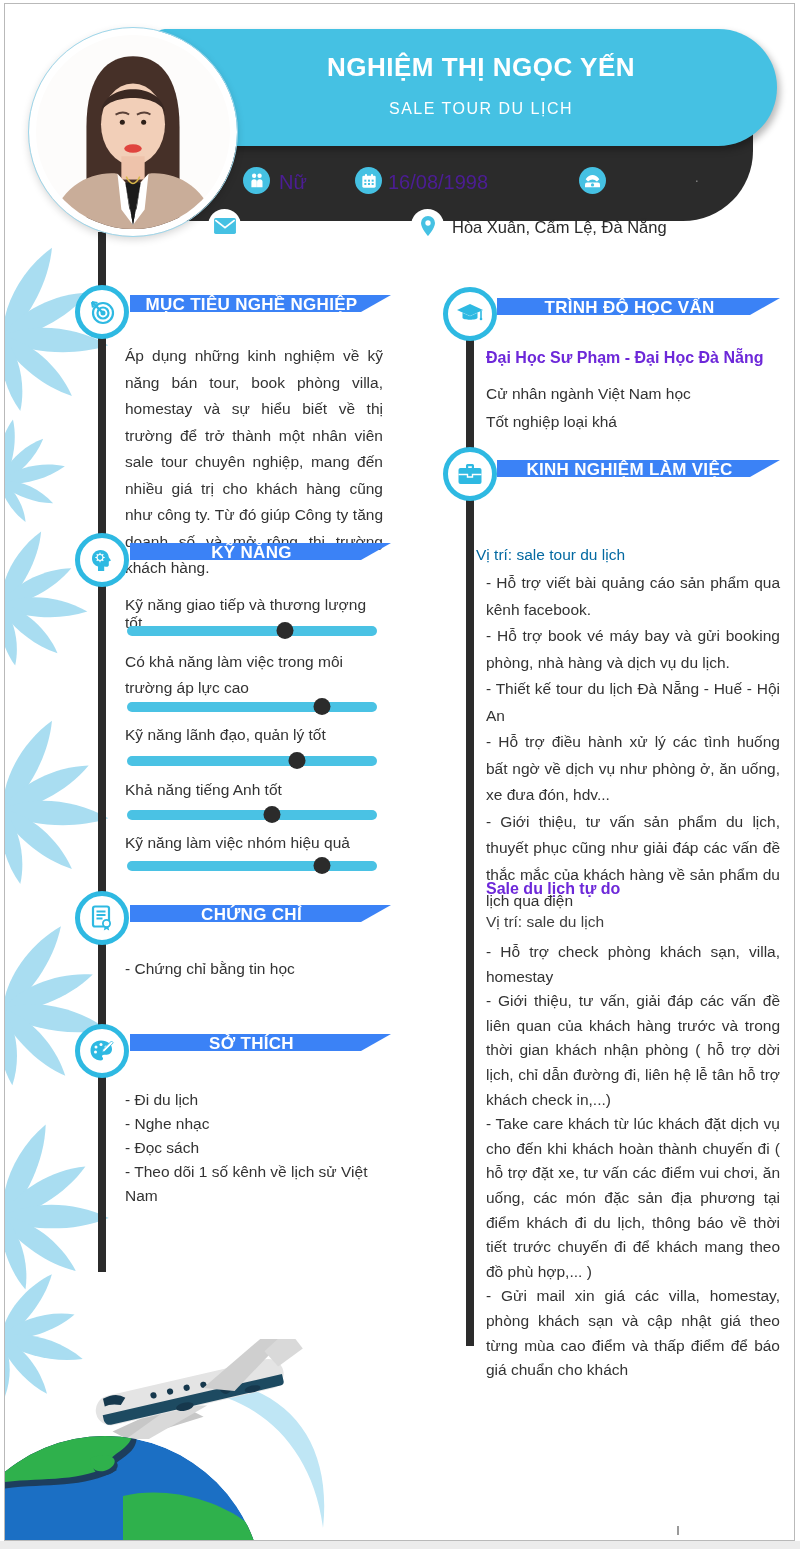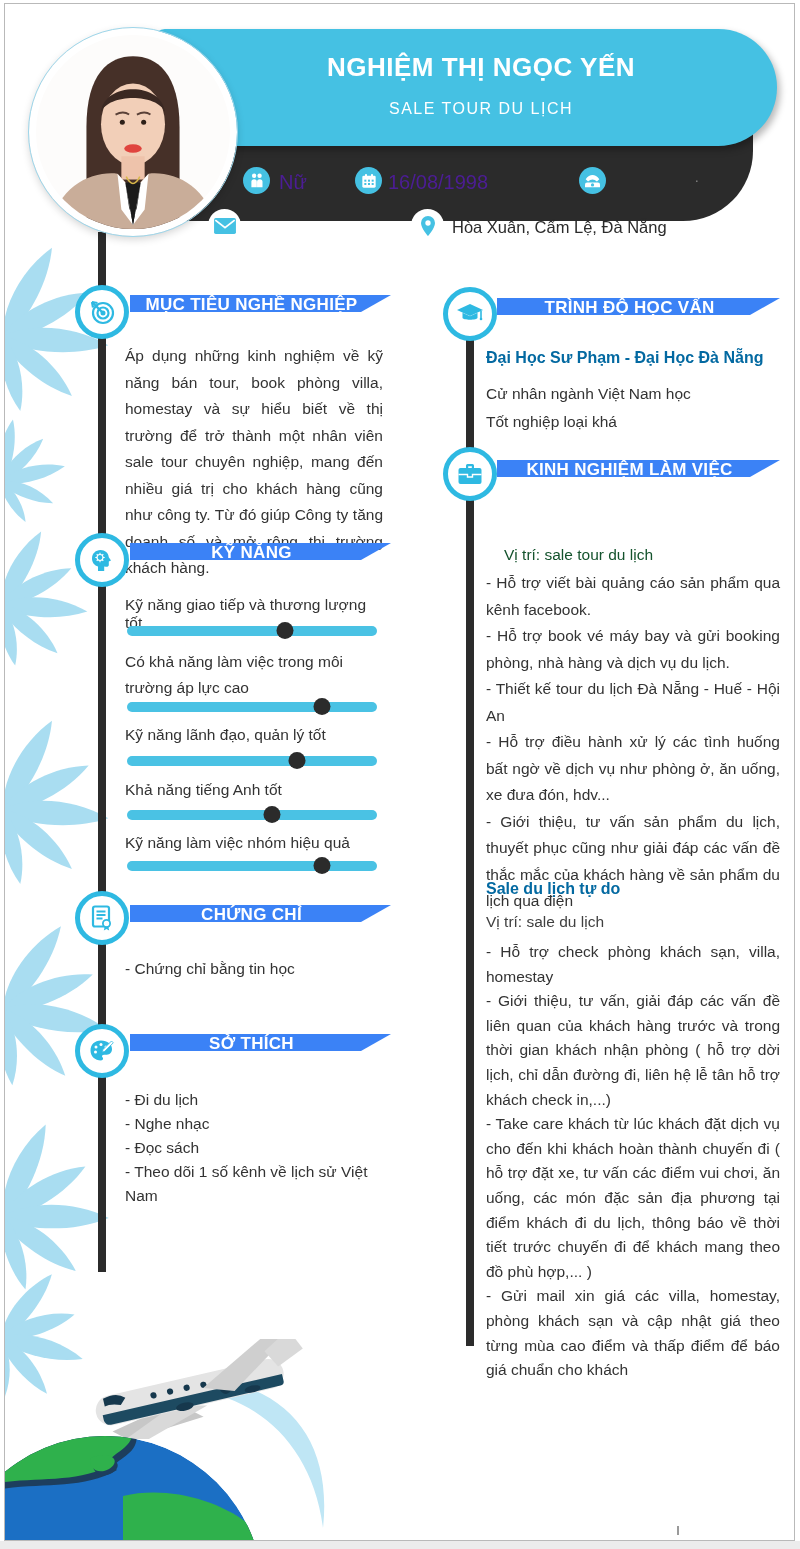--- a/index.html
+++ b/index.html
@@ -19,21 +19,21 @@
   .info-icon{position:absolute;width:27px;height:27px;border-radius:50%;background:#45c1e3;display:flex;align-items:center;justify-content:center;z-index:4}
   .info-label{position:absolute;color:#4c1d95;font-size:20px;z-index:4;line-height:18px}
   .white-dot{position:absolute;width:33px;height:33px;background:#fff;border-radius:50%;z-index:3;display:flex;align-items:center;justify-content:center}
   .addr{position:absolute;color:#2b2b2b;font-size:16.5px;z-index:4}
   
   .spine{position:absolute;width:8px;background:#2b2b2b;z-index:2}
   .sec-icon{position:absolute;width:44px;height:44px;border-radius:50%;background:#fff;border:5px solid #2eb9e2;display:flex;align-items:center;justify-content:center;z-index:3}
   .banner{position:absolute;height:17px;background:#3b82f6;color:#fff;font-weight:700;font-size:17px;display:flex;align-items:flex-start;justify-content:center;clip-path:polygon(0 0,100% 0,calc(100% - 30px) 100%,0 100%);padding-right:18px;box-sizing:border-box;letter-spacing:.3px;z-index:2}
   .txt{position:absolute;color:#333;font-size:15.5px;z-index:2}
   .just{text-align:justify;line-height:26.5px;margin:0}
-  .cyan-sub{color:#0369a1;font-weight:700;font-size:16px}
+  .cyan-sub{color:#6d28d9;font-weight:700;font-size:16px}
   .slider{position:absolute;width:250px;height:10px;border-radius:5px;background:#4ac2e4;z-index:2}
   .slider .dot{position:absolute;top:-4px;width:17px;height:17px;border-radius:50%;background:#2b2b2b;transform:translateX(-50%)}
   .list p{margin:0}
   .bullets p{margin:0;text-align:justify}
   .b2{line-height:24.6px}
   .cursor-mark{position:absolute;left:672px;top:1522px;width:2px;height:9px;background:#9a9a9a;z-index:2}
 </style>
 </head>
 <body>
 
@@ -267,21 +267,21 @@
     <svg width="26" height="24" viewBox="0 0 26 24" fill="#2eb9e2">
         <path d="M9 6 V3.5 A1.5 1.5 0 0 1 10.5 2 h5 A1.5 1.5 0 0 1 17 3.5 V6 h-2.2 V4.2 h-3.6 V6 Z"></path>
         <rect x="1.5" y="6" width="23" height="16" rx="2"></rect>
         <path d="M1.5 12.5 h9 v2.5 h5 v-2.5 h9" stroke="#fff" stroke-width="1.4" fill="none"></path>
       </svg>
   </div>
   <div class="banner" style="left:492px;top:456px;width:283px">
     <span>KINH NGHIỆM LÀM VIỆC</span>
   </div>
 
-  <div class="txt" style="left:499px;top:542px;color:#14532d">Vị trí: sale tour du lịch</div>
+  <div class="txt" style="left:471px;top:542px;color:#0369a1">Vị trí: sale tour du lịch</div>
   <div class="txt bullets" style="left:481px;top:566px;width:294px;line-height:26.5px">
     <p>- Hỗ trợ viết bài quảng cáo sản phẩm qua kênh facebook.</p>
     <p>- Hỗ trợ book vé máy bay và gửi booking phòng, nhà hàng và dịch vụ du lịch.</p>
     <p>- Thiết kế tour du lịch Đà Nẵng - Huế - Hội An</p>
     <p>- Hỗ trợ điều hành xử lý các tình huống bất ngờ về dịch vụ như phòng ở, ăn uống, xe đưa đón, hdv...</p>
     <p>- Giới thiệu, tư vấn sản phẩm du lịch, thuyết phục cũng như giải đáp các vấn đề thắc mắc của khách hàng về sản phẩm du lịch qua điện</p>
   </div>
   <div class="txt" style="left:683px;top:836px;color:#555">.</div>
 
   <div class="txt cyan-sub" style="left:481px;top:876px;width:300px">Sale du lịch tự do</div>

